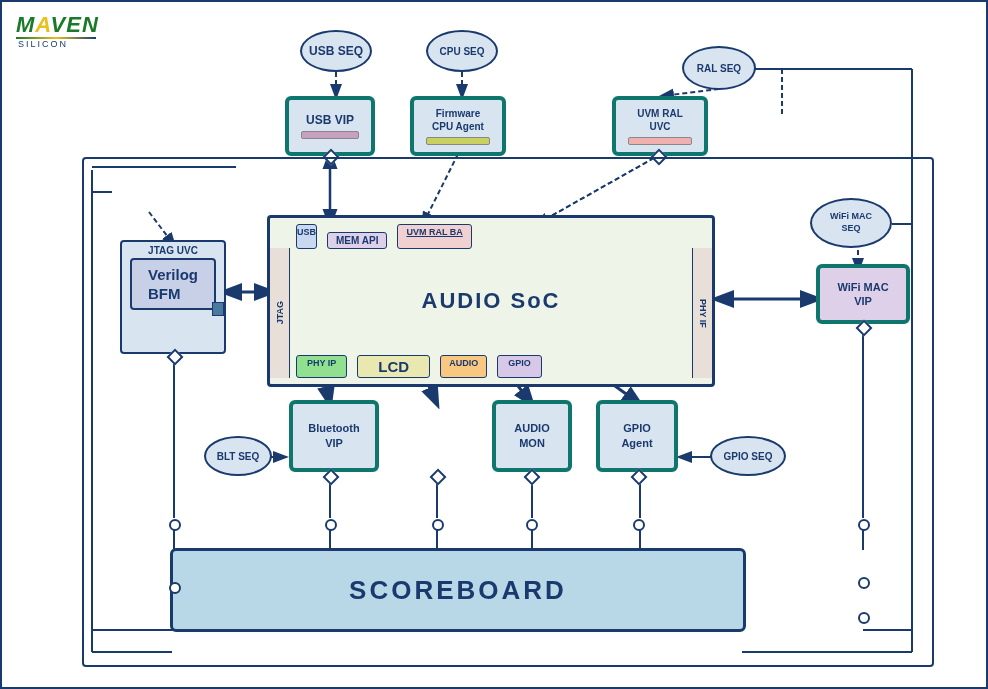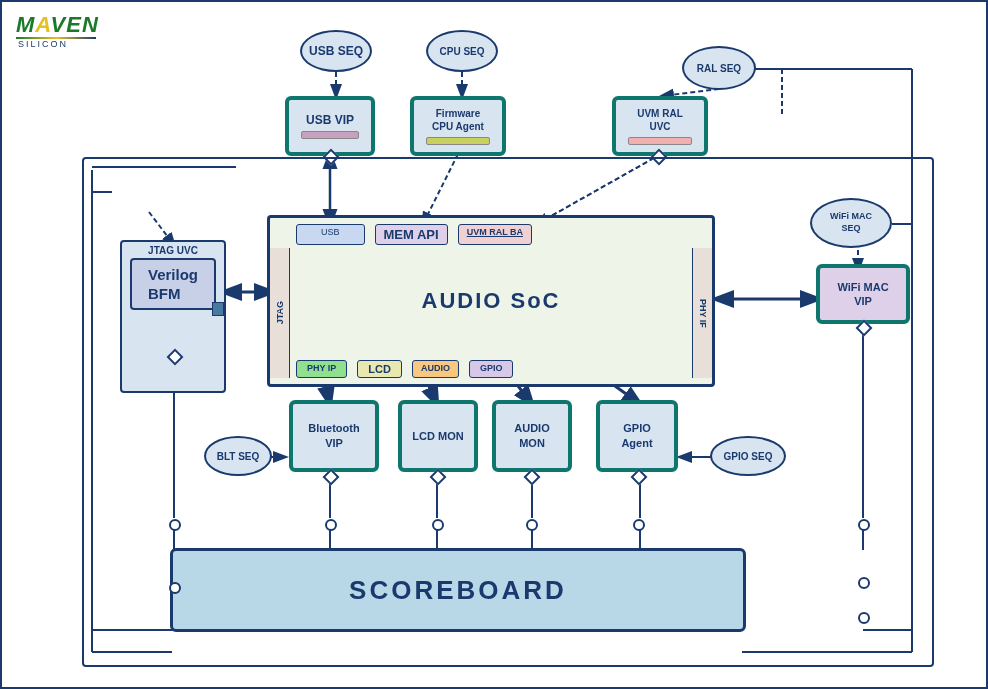--- a/index.html
+++ b/index.html
@@ -304,21 +304,21 @@
     <div style="width:100%;padding:4px;">
       <div style="font-size:10px;font-weight:bold;color:#1a3a6e;line-height:1.3;">Firmware<br>CPU Agent</div>
       <div style="background:#c8d060;height:8px;margin:4px 8px 0;border-radius:2px;border:1px solid #888;"></div>
     </div>
   </div>
 
   <div class="box light-purple" style="left:814px;top:262px;width:94px;height:60px;font-size:11px;line-height:1.3;">
     <span>WiFi MAC<br>VIP</span>
   </div>
 
-  <div class="jtag-uvc" style="left:118px;top:238px;width:106px;height:153px;">
+  <div class="jtag-uvc" style="left:118px;top:238px;width:106px;height:114px;">
     <div style="text-align:center;font-size:10px;font-weight:bold;color:#1a3a6e;padding:3px 0 2px;">JTAG UVC</div>
 
     <div style="margin:0 8px;border:2px solid #1a3a6e;border-radius:4px;background:#c8d0e8;height:52px;display:flex;align-items:center;justify-content:center;flex-direction:column;">
       <div style="font-size:15px;font-weight:bold;color:#1a3a6e;line-height:1.3;">Verilog<br>BFM</div>
     </div>
 
     <div style="position:absolute;right:0;top:60px;width:12px;height:14px;background:#4a7aa0;border:1px solid #1a3a6e;"></div>
   </div>
 
   <div class="soc-box" style="left:265px;top:213px;width:448px;height:172px;">
@@ -327,40 +327,37 @@
       <span class="jtag-label" style="font-size:9px;font-weight:bold;color:#1a3a6e;">JTAG</span>
     </div>
 
     <div style="position:absolute;right:0;top:30px;width:20px;height:130px;background:#e8e0d8;border-left:1px solid #1a3a6e;display:flex;align-items:center;justify-content:center;">
       <span class="phyif-label" style="font-size:9px;font-weight:bold;color:#1a3a6e;">PHY IF</span>
     </div>
 
     <div style="position:absolute;left:50%;top:50%;transform:translate(-50%,-50%);font-size:22px;font-weight:900;color:#1a3a6e;letter-spacing:2px;white-space:nowrap;">AUDIO SoC</div>
 
     <div style="position:absolute;top:6px;left:26px;display:flex;gap:10px;">
-      <div style="background:#c8d8f0;border:1.5px solid #1a3a6e;border-radius:3px;padding:2px 24px;font-size:9px;font-weight:normal;color:#1a3a6e;">USB</div>
-      <div style="background:#ddd0e8;border:1.5px solid #1a3a6e;border-radius:3px;padding:2px 8px;font-size:13px;font-weight:bold;color:#1a3a6e;">MEM API</div>
+      <div style="background:#c8d8f0;border:1.5px solid #1a3a6e;border-radius:3px;padding:2px 0;font-size:9px;font-weight:bold;color:#1a3a6e;">USB</div>
+      <div style="background:#ddd0e8;border:1.5px solid #1a3a6e;border-radius:3px;padding:2px 8px;font-size:10px;font-weight:bold;color:#1a3a6e;margin-top:8px;">MEM API</div>
       <div style="background:#f0d0d0;border:1.5px solid #1a3a6e;border-radius:3px;padding:2px 8px;font-size:9px;font-weight:bold;color:#1a3a6e;text-decoration:underline;">UVM RAL BA</div>
     </div>
 
     <div style="position:absolute;bottom:6px;left:26px;display:flex;gap:10px;">
       <div style="background:#90e090;border:1.5px solid #1a3a6e;border-radius:3px;padding:2px 10px;font-size:9px;font-weight:bold;color:#1a3a6e;">PHY IP</div>
-      <div style="background:#e8e8b0;border:1.5px solid #1a3a6e;border-radius:3px;padding:2px 10px;font-size:11px;font-weight:bold;color:#1a3a6e;">LCD</div>
+      <div style="background:#e8e8b0;border:1.5px solid #1a3a6e;border-radius:3px;padding:2px 20px;font-size:15px;font-weight:bold;color:#1a3a6e;">LCD</div>
       <div style="background:#f8c880;border:1.5px solid #1a3a6e;border-radius:3px;padding:2px 8px;font-size:9px;font-weight:bold;color:#1a3a6e;">AUDIO</div>
       <div style="background:#d8c8e8;border:1.5px solid #1a3a6e;border-radius:3px;padding:2px 10px;font-size:9px;font-weight:bold;color:#1a3a6e;">GPIO</div>
     </div>
   </div>
 
   <div class="box" style="left:287px;top:398px;width:90px;height:72px;font-size:11px;line-height:1.4;">
     <span>Bluetooth<br>VIP</span>
   </div>
 
-  <div class="box" style="left:396px;top:398px;width:80px;height:72px;font-size:11px;">
-    <span>LCD MON</span>
-  </div>
 
   <div class="box" style="left:490px;top:398px;width:80px;height:72px;font-size:11px;line-height:1.4;">
     <span>AUDIO<br>MON</span>
   </div>
 
   <div class="box" style="left:594px;top:398px;width:82px;height:72px;font-size:11px;line-height:1.4;">
     <span>GPIO<br>Agent</span>
   </div>
 
   <div class="scoreboard" style="left:168px;top:546px;width:576px;height:84px;">

